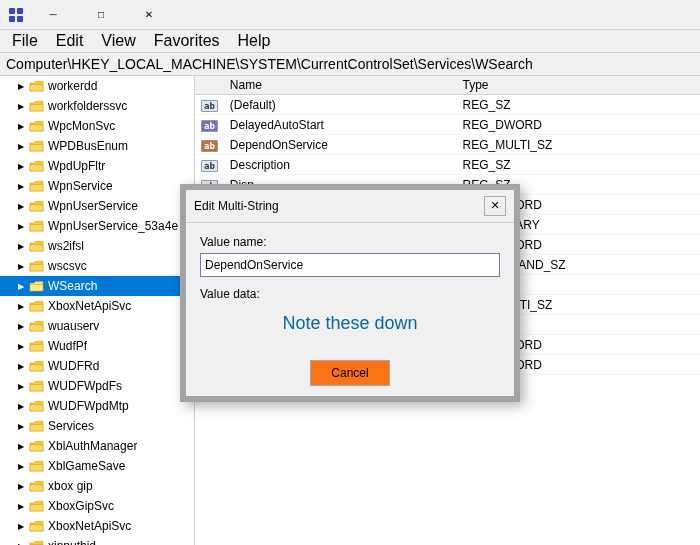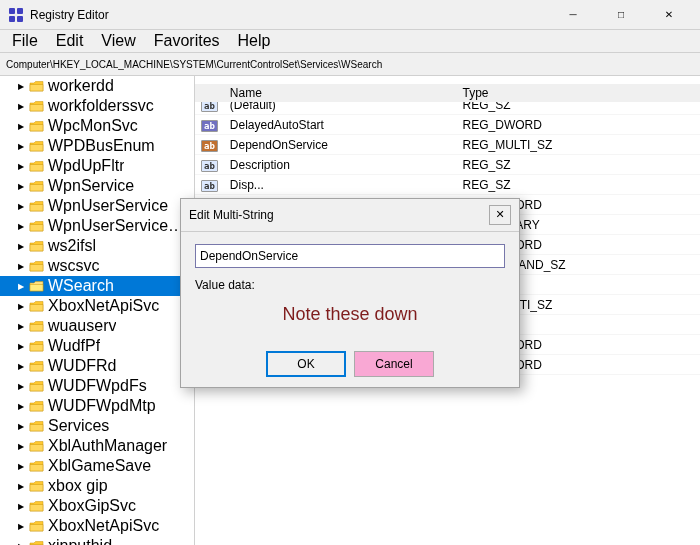--- a/index.html
+++ b/index.html
@@ -71,21 +71,21 @@
       border-top: 1px solid #d0d0d0;
       border-bottom: 1px solid #d0d0d0;
       padding: 2px 6px;
       font-size: 11px;
       height: 24px;
       display: flex;
       align-items: center;
       gap: 4px;
     }
     .address-label {
-      font-size: 10px;
+      font-size: 14px;
       white-space: nowrap;
     }
 
     
     .main-content {
       display: flex;
       height: calc(545px - 76px);
     }
 
     
@@ -109,21 +109,21 @@
     .tree-item.selected { background: #0078d7; color: white; }
     .tree-item .chevron {
       width: 10px;
       font-size: 8px;
       flex-shrink: 0;
       display: flex;
       align-items: center;
       justify-content: center;
     }
     .tree-item span.label {
-      font-size: 16px;
+      font-size: 12px;
       overflow: hidden;
       text-overflow: ellipsis;
     }
 
     
     .right-pane {
       flex: 1;
       background: white;
       overflow-y: auto;
       overflow-x: hidden;
@@ -133,21 +133,21 @@
       border-collapse: collapse;
     }
     .right-table th {
       text-align: left;
       padding: 2px 6px;
       border-bottom: 1px solid #d0d0d0;
       background: #f0f0f0;
       font-weight: normal;
       font-size: 12px;
       position: sticky;
-      top: 8px;
+      top: 0;
       cursor: pointer;
     }
     .right-table td {
       padding: 1px 6px;
       height: 20px;
       font-size: 12px;
       border-bottom: 1px solid #f5f5f5;
     }
 
     .col-icon {
@@ -168,21 +168,21 @@
       position: absolute;
       top: 0; left: 0; right: 0; bottom: 0;
       display: flex;
       align-items: center;
       justify-content: center;
       pointer-events: none;
     }
     .modal {
       pointer-events: all;
       background: #f0f0f0;
-      border: 1px solid #a3a3a3;
+      border: 6px solid #a3a3a3;
       box-shadow: 4px 4px 12px rgba(0,0,0,0.3);
       width: 340px;
       padding: 0;
     }
     .modal-titlebar {
       background: #f0f0f0;
       display: flex;
       align-items: center;
       justify-content: space-between;
       padding: 6px 8px;
@@ -248,55 +248,54 @@
       bottom: 20px;
       right: 8px;
       color: rgba(0,0,0,0.12);
       font-size: 16px;
       font-weight: bold;
       pointer-events: none;
     }
     .modal-note {
       text-align: center;
       font-size: 18px;
-      color: #7f1d1d;
+      color: #0369a1;
       padding: 8px 0 4px 0;
     }
     .modal-footer {
       display: flex;
       justify-content: center;
       gap: 8px;
       padding: 10px 14px;
     }
     .modal-btn {
       width: 80px;
       height: 26px;
       border: 1px solid #aaa;
-      background: #f9a8d4;
+      background: #f97316;
       cursor: pointer;
       font-size: 12px;
     }
     .modal-btn.ok-btn {
       border: 2px solid #0078d7;
       background: #f0f0f0;
     }
   </style>
 </head>
 <body>
 
 <div class="title-bar">
   <div class="title-bar-icon">
     <svg width="16" height="16" viewBox="0 0 16 16">
       <rect x="1" y="1" width="6" height="6" fill="#4040c0" rx="1"></rect>
       <rect x="9" y="1" width="6" height="6" fill="#4040c0" rx="1"></rect>
       <rect x="1" y="9" width="6" height="6" fill="#4040c0" rx="1"></rect>
       <rect x="9" y="9" width="6" height="6" fill="#4040c0" rx="1"></rect>
     </svg>
   </div>
-  <span class="title-bar-text">Registry Editor</span>
   <div class="title-bar-controls">
     <button class="tb-btn">─</button>
     <button class="tb-btn">□</button>
     <button class="tb-btn close">✕</button>
   </div>
 </div>
 
 <div class="menu-bar">
   <div class="menu-item">File</div>
   <div class="menu-item">Edit</div>
@@ -644,23 +643,23 @@
 
 <div class="modal-overlay">
   <div class="modal" style="position:relative; top: 20px;">
 
     <div class="modal-titlebar">
       <span class="modal-title">Edit Multi-String</span>
       <button class="modal-close-btn">✕</button>
     </div>
 
     <div class="modal-body">
+      <div class="modal-label">Value name:</div>
       <input class="modal-input" type="text" readonly="" value="DependOnService" style="">
       <div class="modal-label">Value data:</div>
       <div class="modal-note">Note these down</div>
     </div>
 
     <div class="modal-footer">
-      <button class="modal-btn ok-btn">OK</button>
       <button class="modal-btn">Cancel</button>
     </div>
   </div>
 </div>
 
 </body></html>

